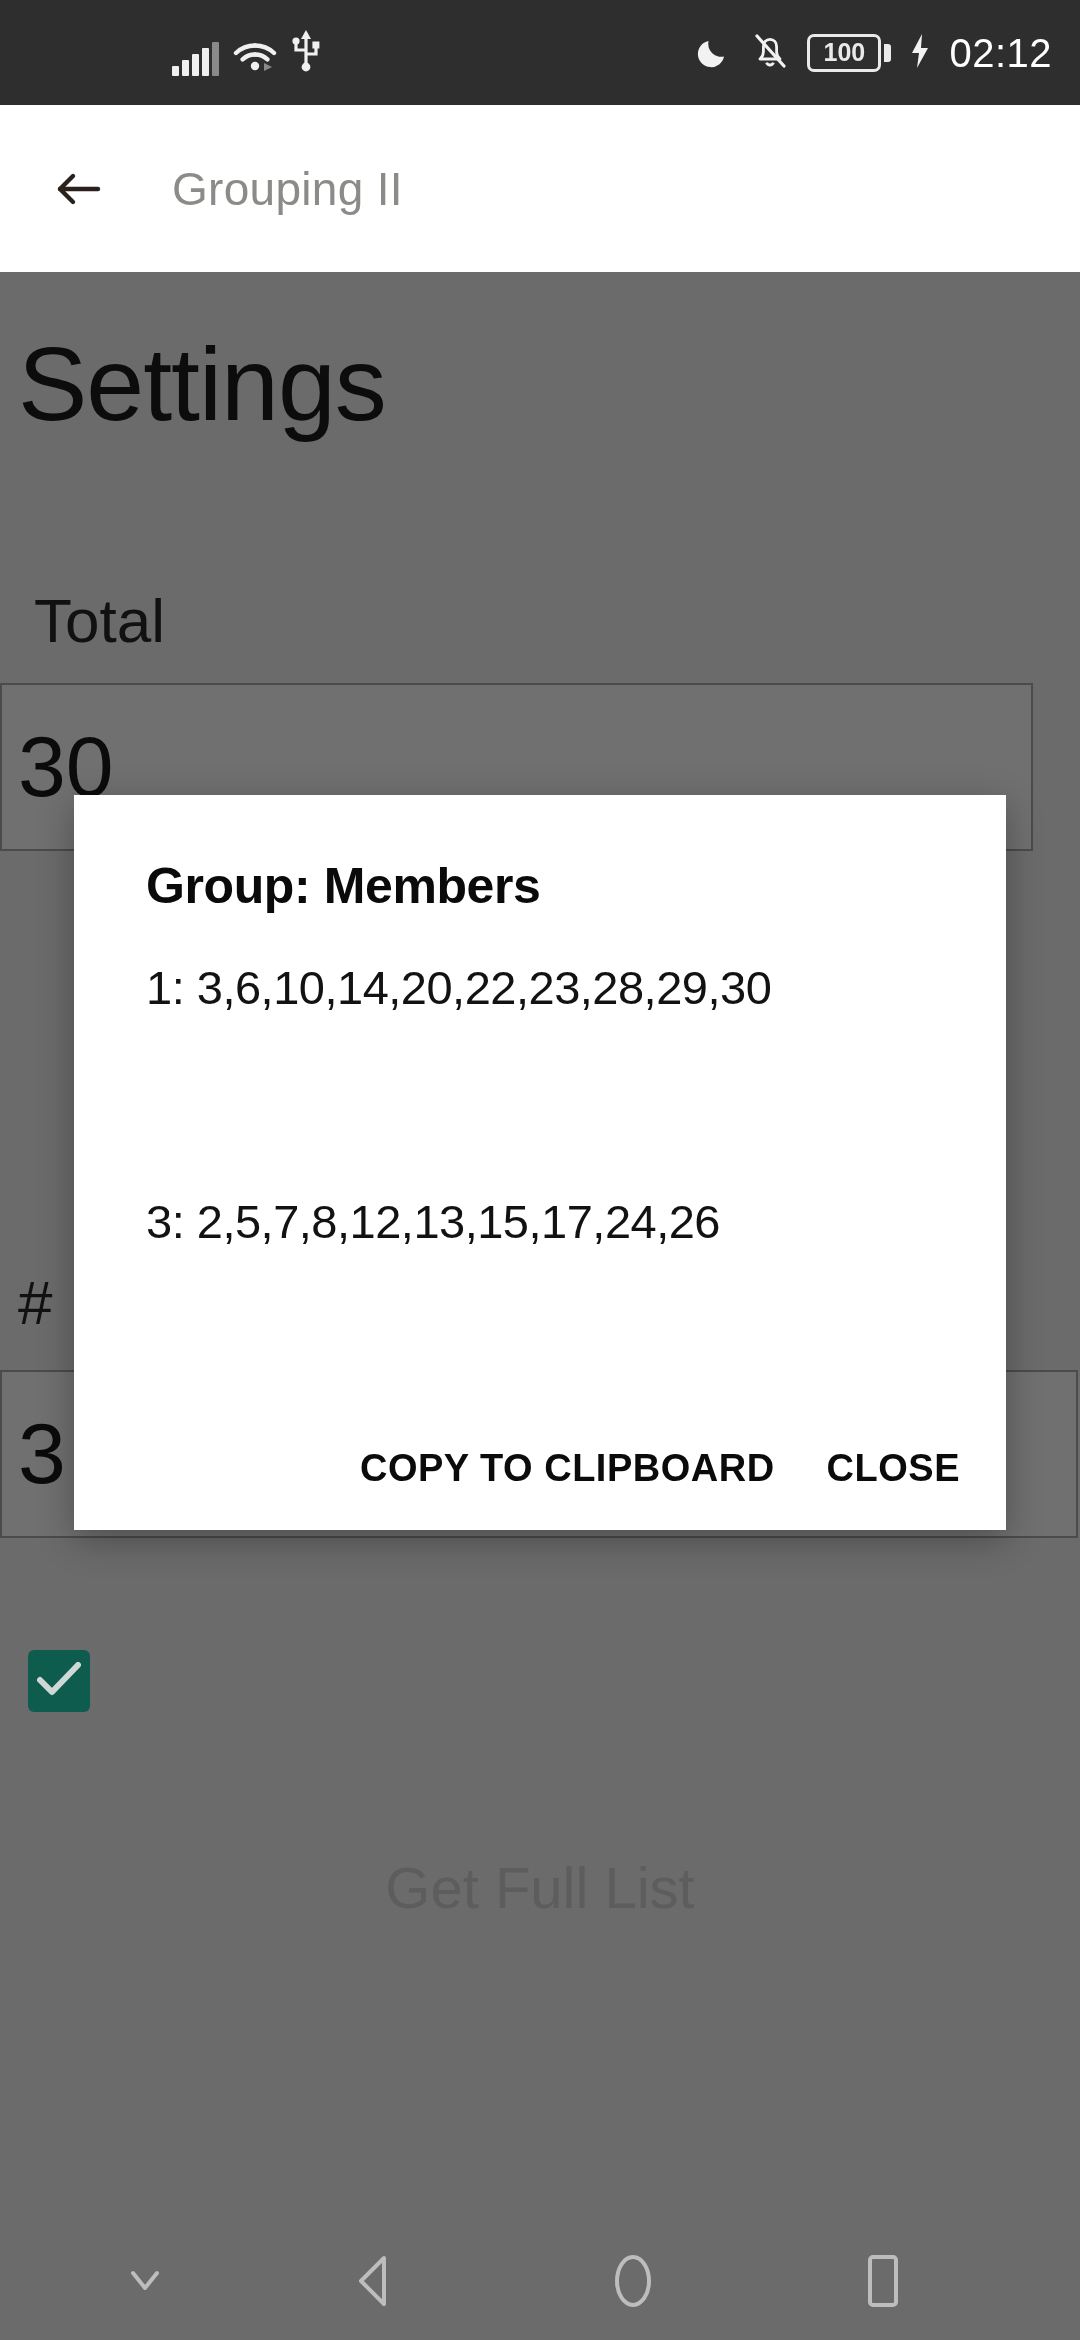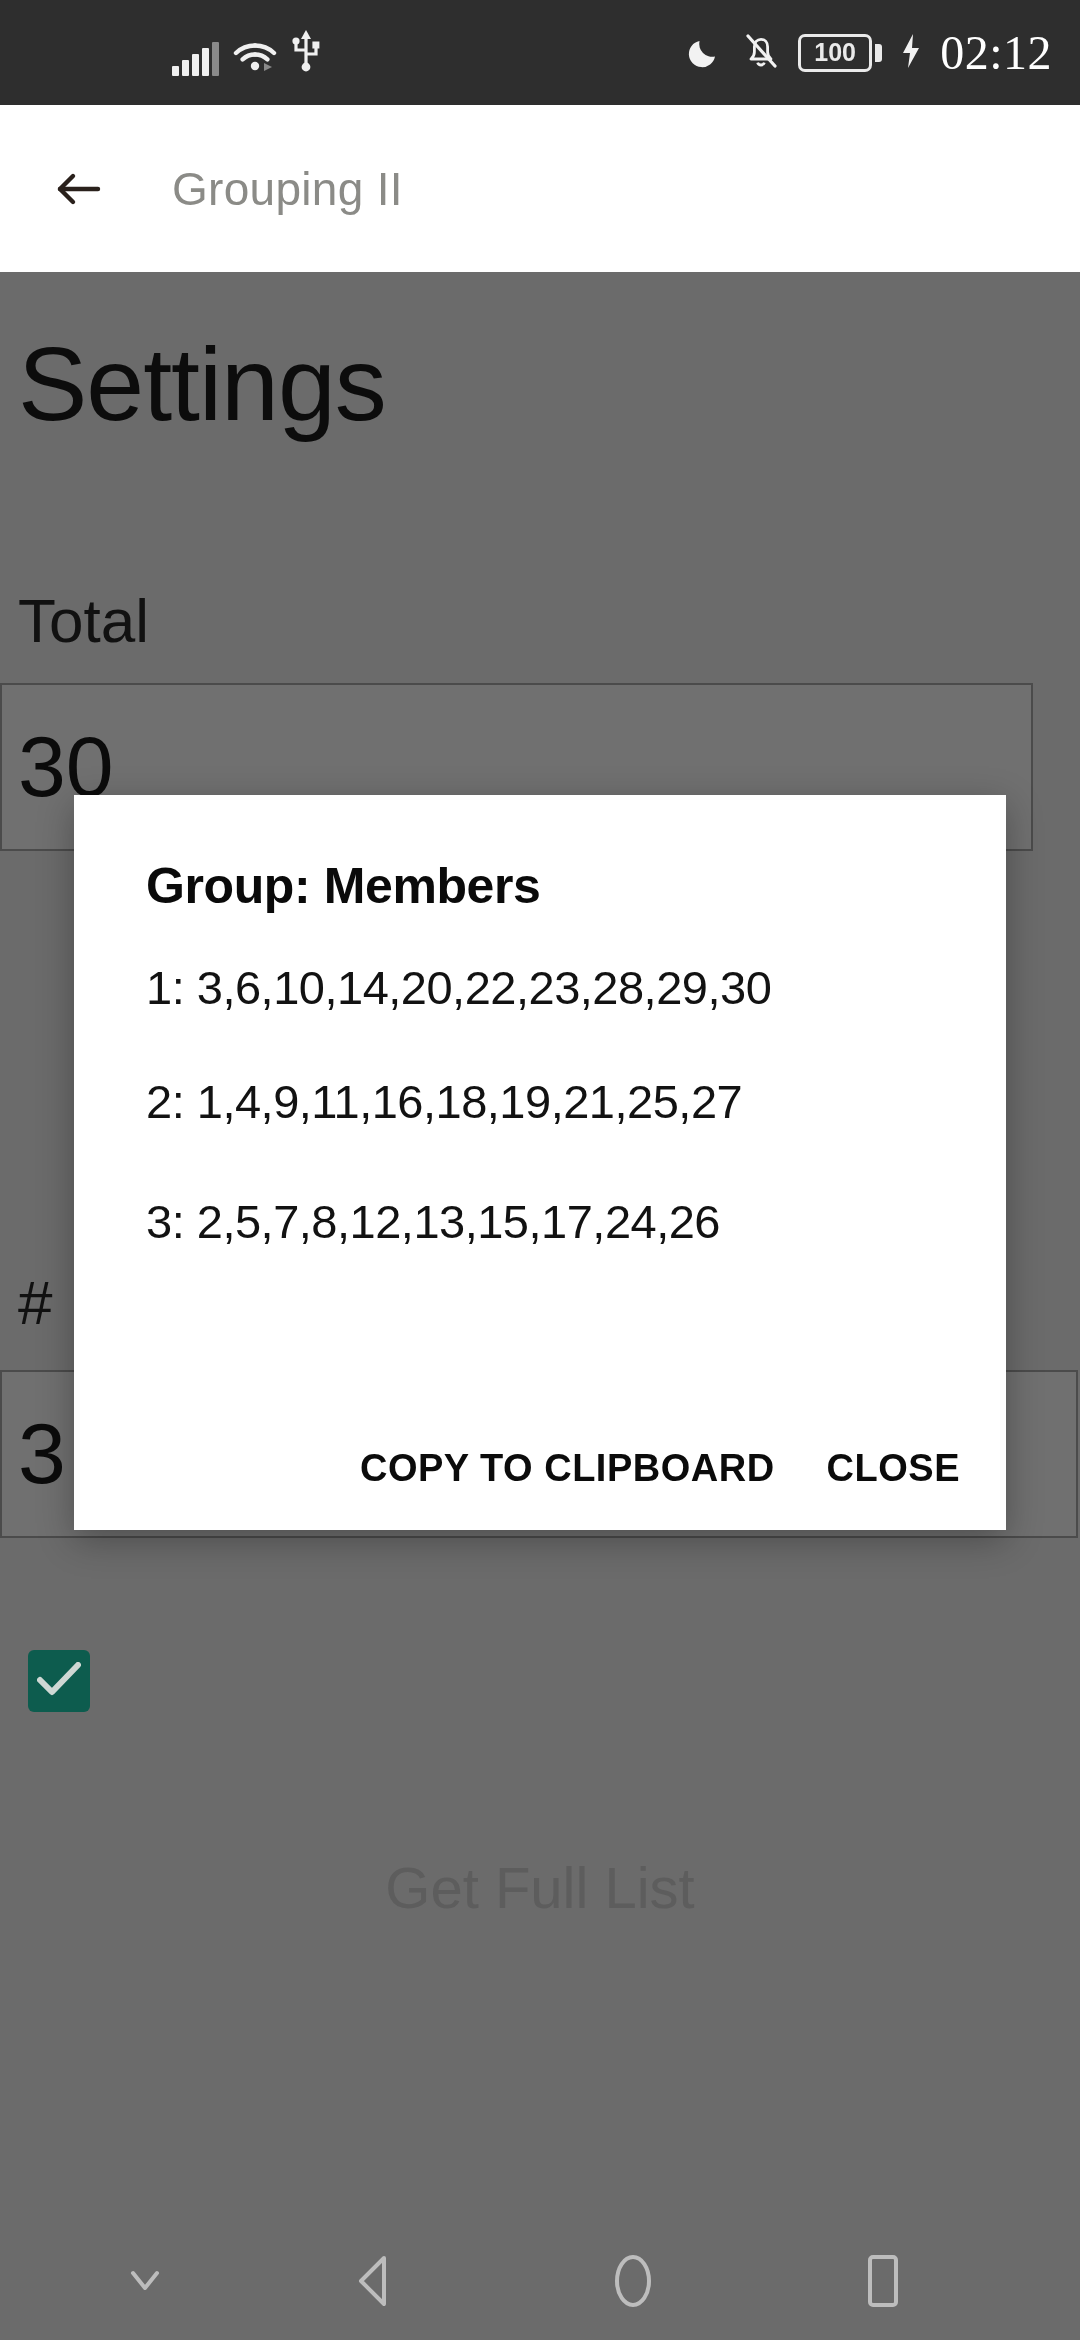--- a/index.html
+++ b/index.html
@@ -24,22 +24,22 @@
   
   .signal{ display:flex; align-items:flex-end; gap:3px; height:34px; }
   .signal i{ display:block; width:7px; background:#f0f0f0; border-radius:1px; }
   .signal i:nth-child(1){height:10px;}
   .signal i:nth-child(2){height:16px;}
   .signal i:nth-child(3){height:22px;}
   .signal i:nth-child(4){height:28px;}
   .signal i:nth-child(5){height:34px; background:#8a8a8a;}
 
   .clock{
-    color:#fff; font-size:48px; letter-spacing:0.5px; line-height:1;
-    font-family:Liberation Serif, serif;
+    color:#fff; font-size:40px; letter-spacing:0.5px; line-height:1;
+    font-family:Liberation Sans, sans-serif;
   }
 
   
   .battery{ display:flex; align-items:center; }
   .battery .body{
     width:74px; height:38px; border:3px solid #eaeaea; border-radius:7px;
     display:flex; align-items:center; justify-content:center;
   }
   .battery .body span{ color:#eaeaea; font-size:25px; font-weight:600; line-height:1; }
   .battery .cap{ width:7px; height:18px; background:#eaeaea; border-radius:0 3px 3px 0; margin-left:3px;}
@@ -60,21 +60,21 @@
   #content{
     position:absolute; left:0; top:272px; width:1080px; height:2068px;
     background:#6b6b6b;
   }
   #settings-heading{
     position:absolute; left:18px; top:60px;
     font-size:104px; color:#0c0c0c; font-weight:400; line-height:1;
     letter-spacing:-1px;
   }
   #total-label{
-    position:absolute; left:18px; top:318px;
+    position:absolute; left:34px; top:318px;
     font-size:62px; color:#111; line-height:1;
   }
   #total-field{
     position:absolute; left:0px; top:411px; width:1033px; height:168px;
     border:2px solid #4b4b4b; background:rgba(255,255,255,0.035);
   }
   #total-value{
     position:absolute; left:16px; top:38px; font-size:86px; color:#0b0b0b; line-height:1;
   }
   #count-label{
@@ -264,20 +264,19 @@
         <rect x="12" y="4" width="26" height="48" rx="3" stroke="#bdbdbd" stroke-width="4" fill="none"></rect>
       </svg>
     </div>
   </div>
 </div>
 
 <div id="dialog">
   <div id="dialog-title">Group: Members</div>
 
   <div class="group-line l0">1: 3,6,10,14,20,22,23,28,29,30</div>
-  <div class="group-line l1">2: 1,4,9,11,16,18,19,21,25,27</div>
   <div class="group-line l2">3: 2,5,7,8,12,13,15,17,24,26</div>
 
   <div id="dialog-actions">
     <button class="dlg-btn">COPY TO CLIPBOARD</button>
     <button class="dlg-btn">CLOSE</button>
   </div>
 </div>
 
 </body></html>

